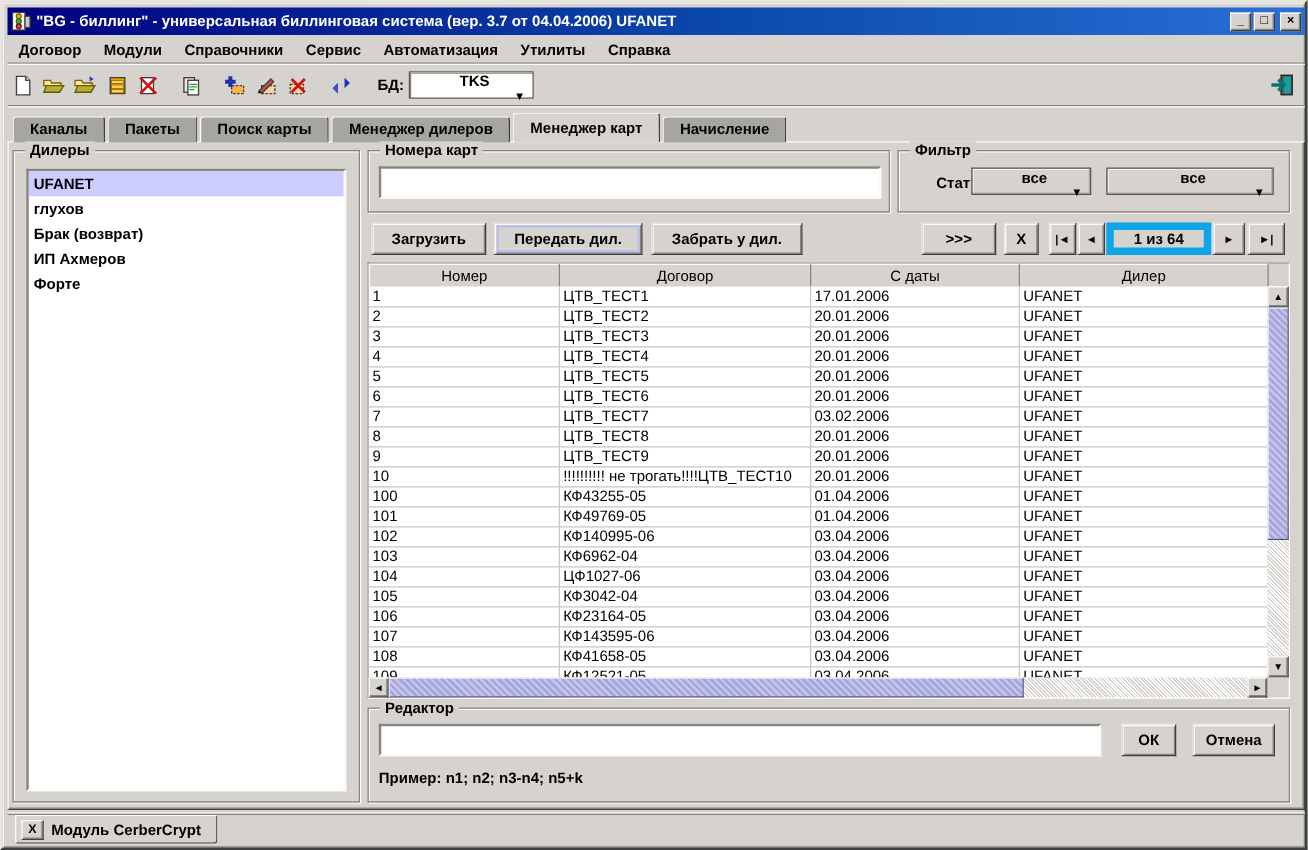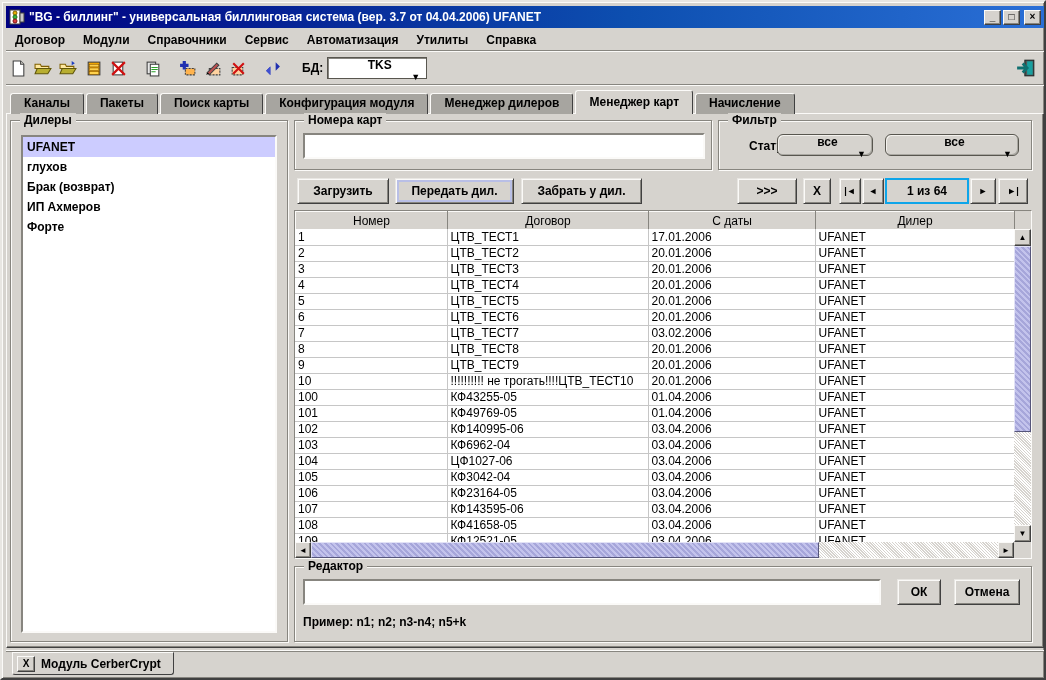--- a/index.html
+++ b/index.html
@@ -28,21 +28,21 @@
     border-top:1px solid #87857f; border-bottom:1px solid #fbfaf8; }
 
   
   .toolbar{ position:absolute; left:4px; top:52px; width:1038px; height:28px; display:flex; align-items:center; }
   .tbtn{ width:24px; height:24px; display:flex; align-items:center; justify-content:center; margin-right:1px; }
   .tsp{ width:10px; }
   .db-label{ font-weight:bold; margin:0 4px 0 6px; }
   .combo{ height:22px; background:#fff; border:1px solid #58564f;
     box-shadow:inset 1px 1px 0 #87857f; display:flex; align-items:center; padding-left:5px; font-weight:bold;flex-direction:column; }
   .combo .arr{ margin-left:auto; margin-right:6px; font-size:9px; }
-  .combo.gray{ background:#d6d3ce; box-shadow:inset -1px -1px 0 #aaa8a2, inset 1px 1px 0 #f4f2ee;border-radius:6px; }
+  .combo.gray{ background:#d6d3ce; box-shadow:inset -1px -1px 0 #aaa8a2, inset 1px 1px 0 #f4f2ee; }
   .exit-slot{ margin-left:auto; margin-right:6px; }
   .toolbar-sep{ position:absolute; left:4px; top:82px; width:1038px; height:2px;
     border-top:1px solid #87857f; border-bottom:1px solid #fbfaf8; }
 
   
   .tabstrip{ position:absolute; left:8px; top:88px; height:24px; display:flex; align-items:flex-end; }
   .tab{ height:21px; background:#a7a5a0; border:1px solid; border-color:#fbfaf8 #404040 #404040 #fbfaf8;
     border-bottom:none; border-radius:3px 3px 0 0; padding:2px 13px 0 13px; font-weight:bold; margin-right:2px; white-space:nowrap;}
   .tab.active{ height:24px; background:#d6d3ce; padding-top:4px; position:relative; z-index:3; }
   .tab-panel{ position:absolute; left:4px; top:111px; width:1038px; height:535px;
@@ -62,21 +62,21 @@
 
   
   .text-input{ position:absolute; background:#fff; border:2px solid; border-color:#87857f #fbfaf8 #fbfaf8 #87857f;
     font-family:"Liberation Sans",sans-serif; font-size:12px; padding:0 4px; }
 
   
   .btn{ position:absolute; height:26px; background:#d6d3ce; border:1px solid; border-color:#e8e6e2 #404040 #404040 #e8e6e2;
     box-shadow:inset 1px 1px 0 #fbfaf8, inset -1px -1px 0 #87857f;
     font-weight:bold; font-size:12px; text-align:center; display:flex; align-items:center; justify-content:center; cursor:default; white-space:nowrap;}
   .btn.focused{ box-shadow:inset 1px 1px 0 #fbfaf8, inset -1px -1px 0 #87857f, inset 0 0 0 3px #b9bfe6; }
-  .page-info{ position:absolute; height:26px; background:#d6d3ce; border:2px solid #0ea5e9;
+  .page-info{ position:absolute; height:26px; background:#d6d3ce; border:6px solid #0ea5e9;
     display:flex; align-items:center; justify-content:center; font-weight:bold; }
 
   
   .table-wrap{ position:absolute; left:292px; top:208px; width:738px; height:349px;
     border:1px solid; border-color:#87857f #fbfaf8 #fbfaf8 #87857f; background:#fff; }
   table{ border-collapse:collapse; table-layout:fixed; width:719px; }
   .thead-box{ position:absolute; left:0; top:0; width:736px; height:18px; background:#d6d3ce; }
   th{ height:18px; background:#d6d3ce; border:1px solid; border-color:#fbfaf8 #87857f #87857f #fbfaf8;
     font-weight:normal; font-size:12px; text-align:center; overflow:hidden; white-space:nowrap; }
   .tbody-box{ position:absolute; left:0; top:18px; width:719px; height:313px; overflow:hidden; background:#fff; }
@@ -225,21 +225,20 @@
         </svg>
     </span>
   </div>
   <div class="toolbar-sep"></div>
 
   <div class="tab-panel"></div>
   <div class="tabstrip" id="tabstrip">
       <div class="tab">Каналы</div>
       <div class="tab">Пакеты</div>
       <div class="tab">Поиск карты</div>
-      <div class="tab">Конфигурация модуля</div>
       <div class="tab">Менеджер дилеров</div>
       <div class="tab active">Менеджер карт</div>
       <div class="tab">Начисление</div>
     </div>
 
   <div class="group" style="left:8px; top:118px; width:278px; height:522px;">
     <span class="group-label">Дилеры</span>
     <div class="listbox" id="dealer-list">
         <div class="list-item selected">UFANET</div>
         <div class="list-item">глухов</div>

